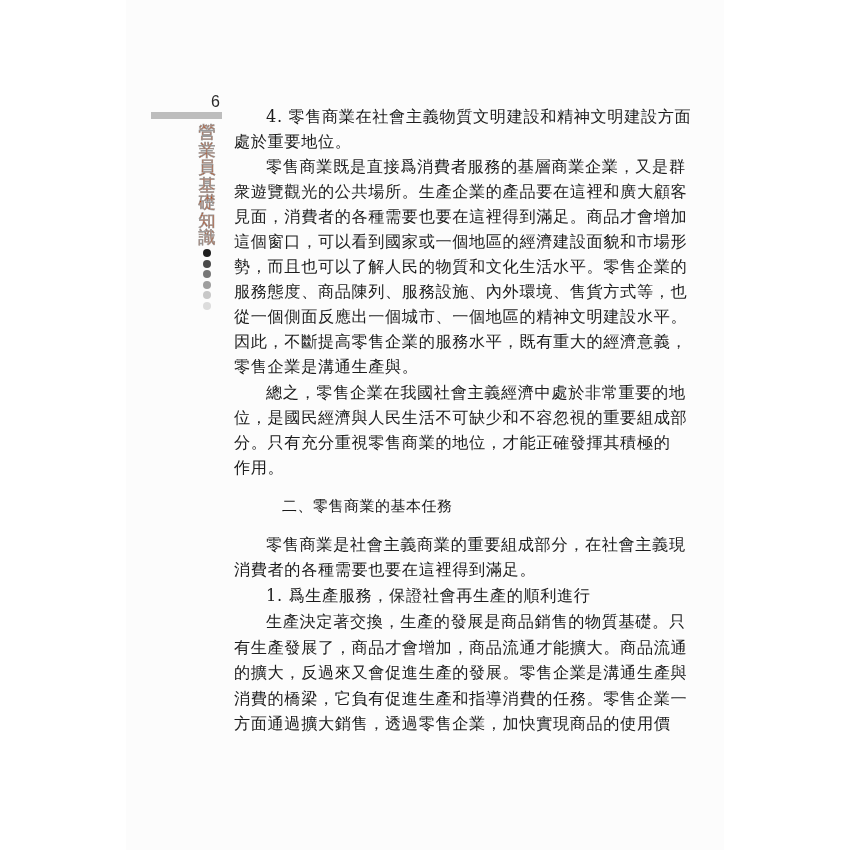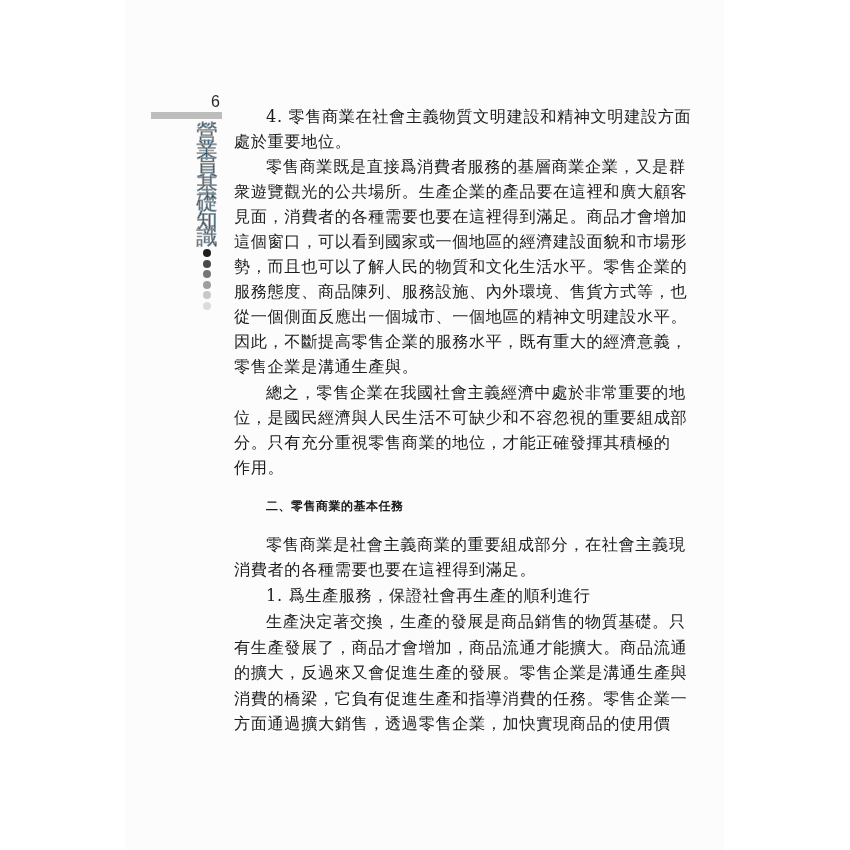--- a/index.html
+++ b/index.html
@@ -35,24 +35,24 @@
       top: 112px;
       width: 71px;
       height: 7px;
       background: #bdbdbd;
     }
     .side-title {
       position: absolute;
       left: 195px;
       top: 124px;
       width: 24px;
-      font-family: Liberation Serif, serif;
-      font-size: 21px;
+      font-family: Liberation Sans, sans-serif;
+      font-size: 17px;
       line-height: 17.5px;
-      color: #0c4a6e;
+      color: #c2410c;
       -webkit-text-stroke: 0.7px #9a9a9a;
       text-align: center;
       word-break: break-all;
     }
     .dots {
       position: absolute;
       left: 201px;
       top: 249px;
       width: 12px;
     }
@@ -75,25 +75,25 @@
       position: absolute;
       left: 0;
       white-space: nowrap;
       height: 25px;
       line-height: 25px;
       letter-spacing: 0.6px;
     }
     .indent { left: 32px; }
     .heading {
       position: absolute;
-      left: 32px;
+      left: 48px;
       white-space: nowrap;
       font-family: "DejaVu Sans", sans-serif;
-      font-weight: bold;
-      font-size: 12px;
+      font-weight: normal;
+      font-size: 15px;
       color: #1a1a1a;
       line-height: 25px;
       letter-spacing: 0.5px;
     }
   </style>
 </head>
 <body>
 
 <div class="page"></div>
 

